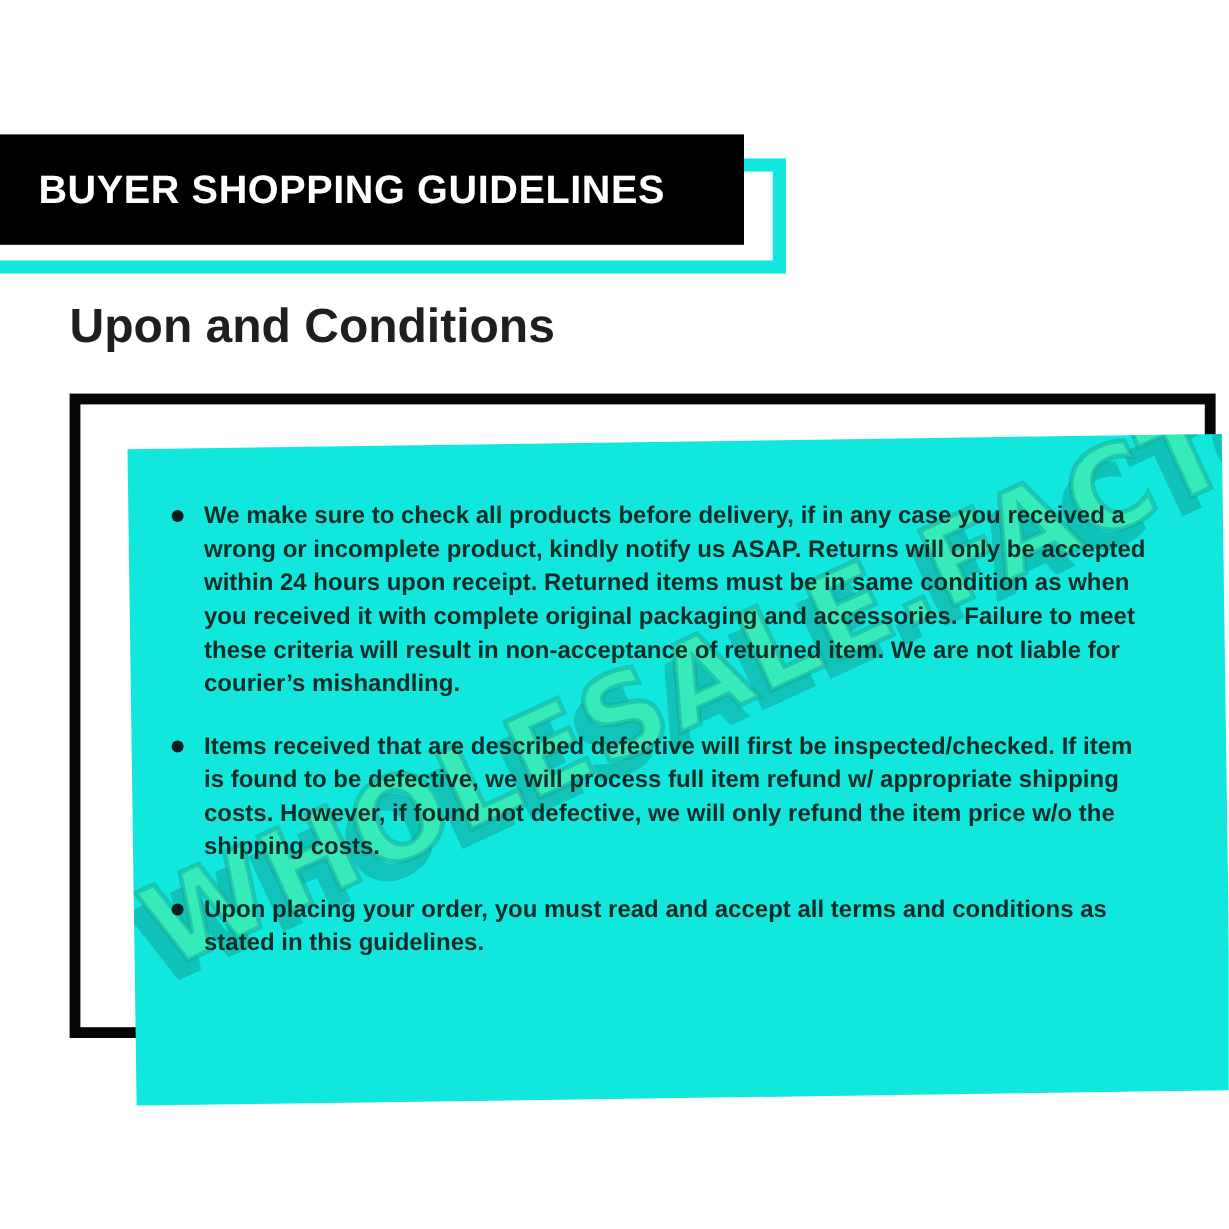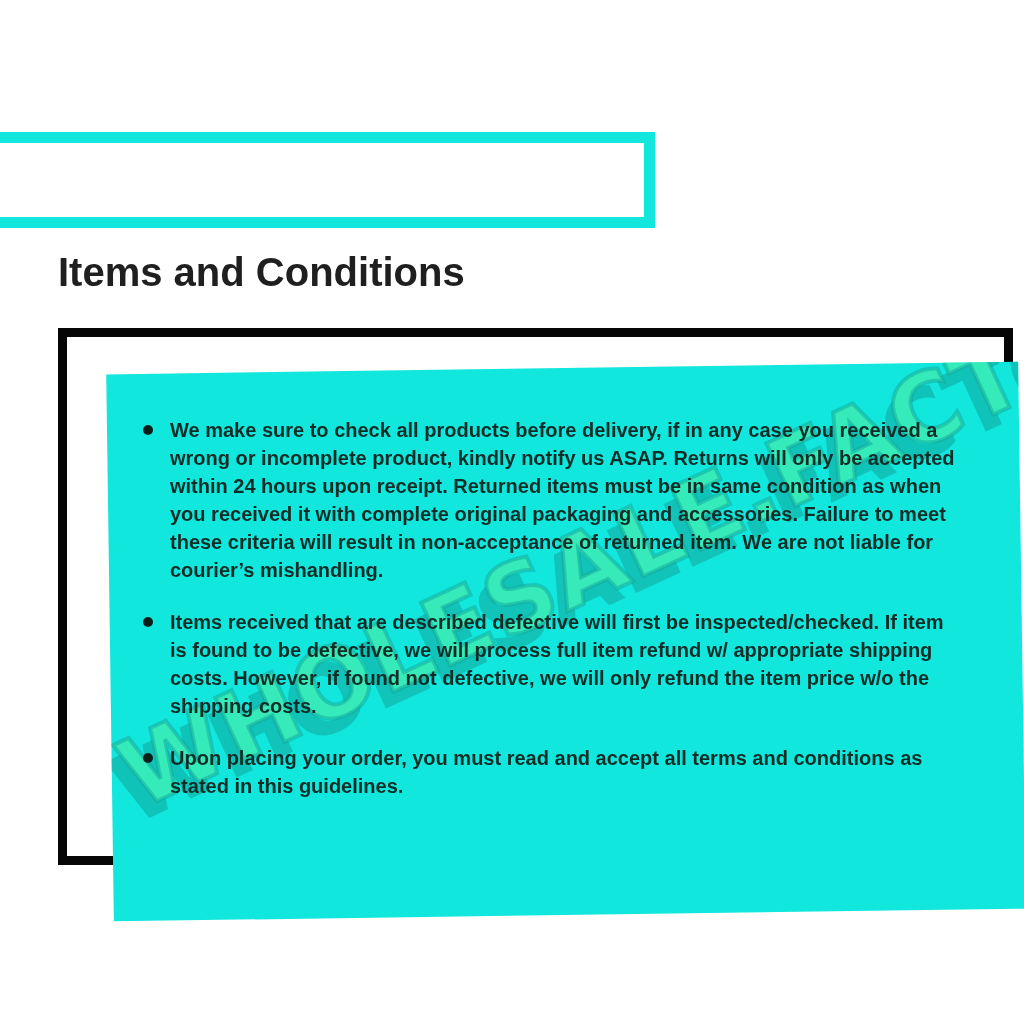--- a/index.html
+++ b/index.html
@@ -119,22 +119,25 @@
     white-space: pre-line;
   }
 </style>
 </head>
 <body>
 
 <div class="canvas">
 
   <div class="header-accent"></div>
 
+  <div class="header-bar">
+    <span class="title">BUYER SHOPPING GUIDELINES</span>
+  </div>
 
-  <h1 class="section-heading">Items and Conditions</h1>
+  <h1 class="section-heading">Upon and Conditions</h1>
 
   <div class="outline-frame"></div>
 
   <div class="terms-panel">
     <div class="watermark">WHOLESALE.FACTORY</div>
   </div>
 
   <ul class="terms-list">
     <li>
       <span class="bullet-dot"></span>

